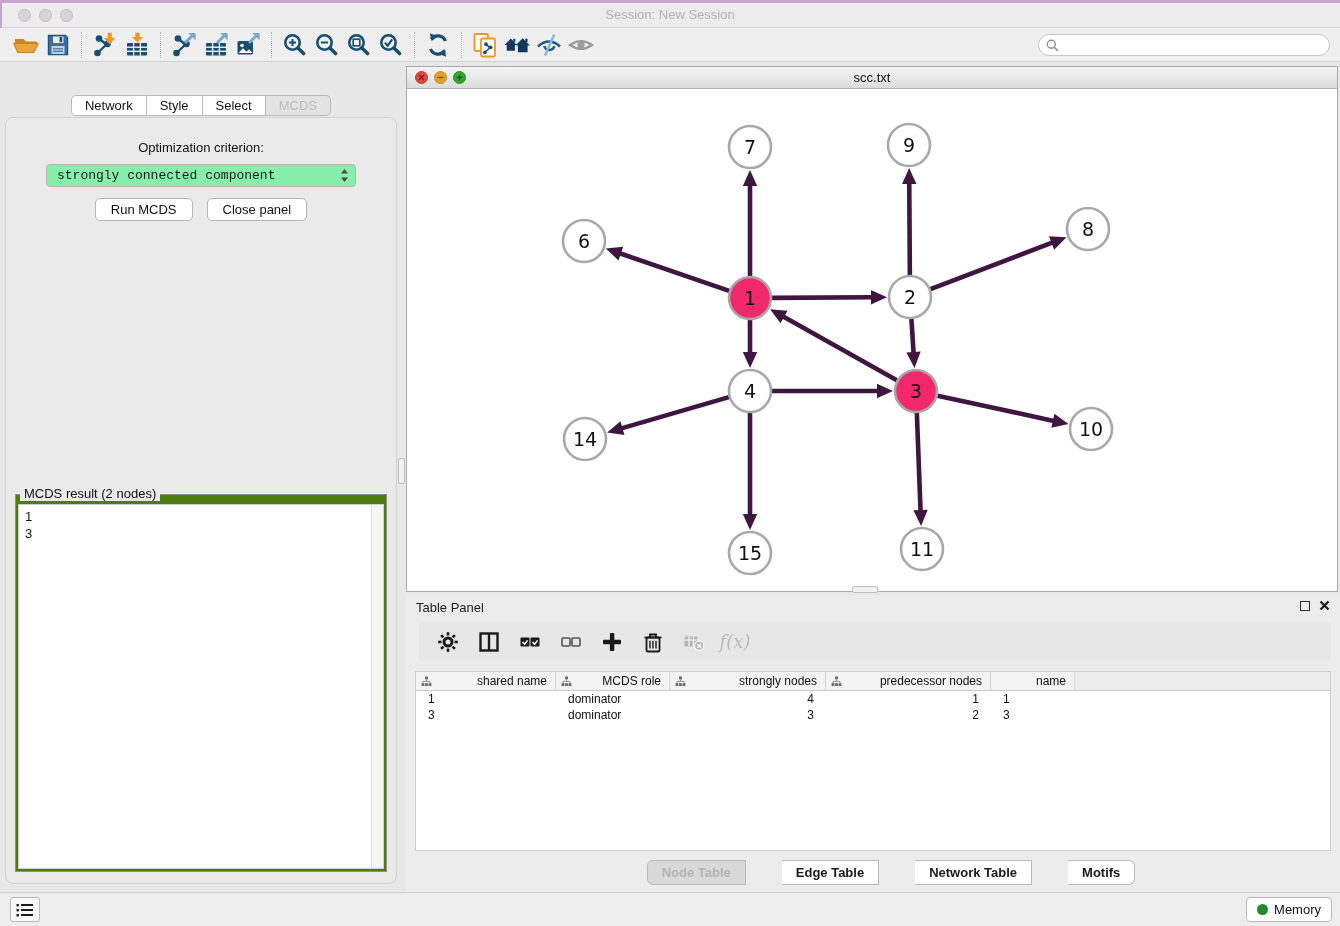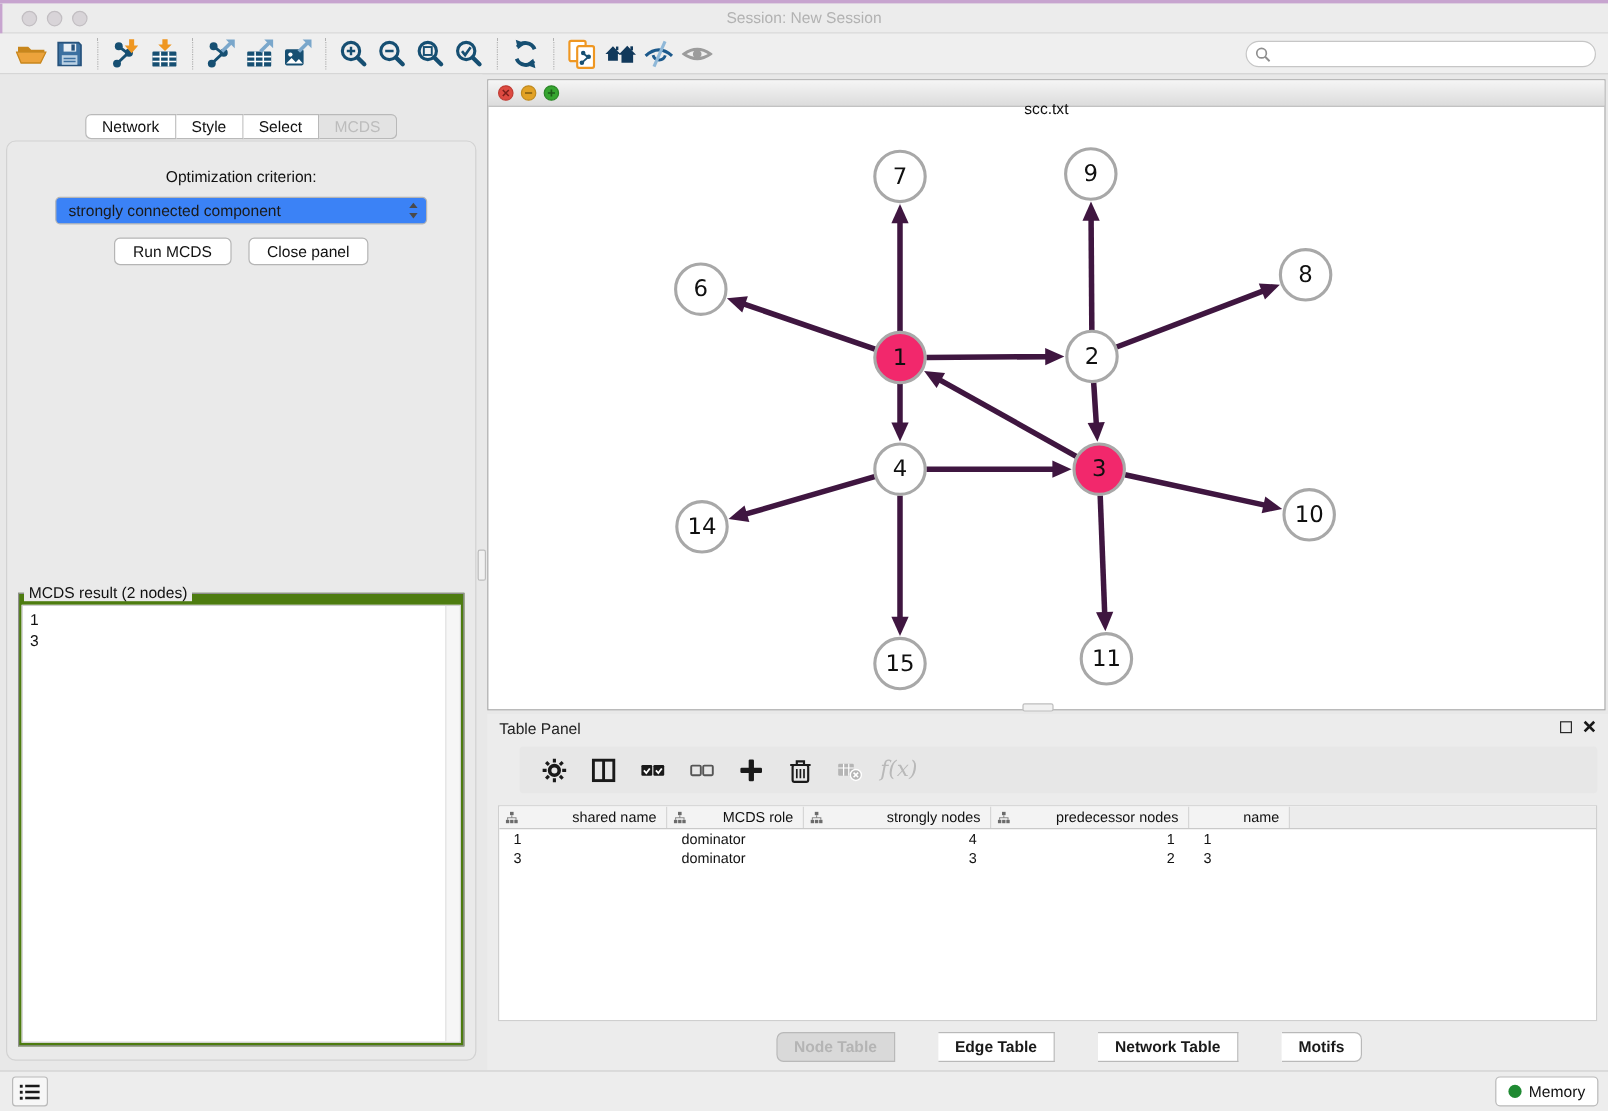--- a/index.html
+++ b/index.html
@@ -29,21 +29,21 @@
   .panel-ctls { position:absolute; right:8px; top:6px; display:flex; gap:9px; align-items:center; }
   .float-btn { width:10px; height:10px; border:1.6px solid #2a2a2a; display:inline-block; }
   .close-btn { width:11px; height:11px; position:relative; }
   .close-btn svg { display:block; }
   .cp-tabs { position:absolute; left:0; right:0; top:33px; height:21px; display:flex; justify-content:center; }
   .cp-tab { padding:2px 13px; background:#fff; border:1px solid #b9b9b9; border-left-width:0; font-size:13px; line-height:16px; color:#111; }
   .cp-tab:first-child { border-left-width:1px; border-radius:5px 0 0 5px; }
   .cp-tab.active { background:#e3e3e3; color:#bcbcbc; border-radius:0 5px 5px 0; }
   .cp-body { position:absolute; left:5px; right:5px; top:55px; bottom:8px; background:#eaeaea; border:1px solid #d2d2d2; border-radius:8px; }
   .opt-label { text-align:center; margin-top:22px; font-size:13px; color:#111; }
-  .opt-select { margin:9px auto 0 auto; width:310px; height:23px; background:#3b82f6; border:1px solid #b5b5b5; border-radius:4px; display:flex; align-items:center; padding:0 6px 0 10px; font-size:13px; }
+  .opt-select { margin:9px auto 0 auto; width:310px; height:23px; background:#86efac; border:1px solid #b5b5b5; border-radius:4px; display:flex; align-items:center; padding:0 6px 0 10px; font-size:13px;font-family:Liberation Mono, monospace; }
   .opt-select .val { flex:1; }
   .btn-row { display:flex; justify-content:center; gap:14px; margin-top:11px; }
   .push-btn { height:23px; padding:0 15px; background:#fff; border:1px solid #b5b5b5; border-radius:5px; font-size:13px; line-height:21px; color:#111; }
   .result-group { position:absolute; left:9px; right:9px; top:376px; bottom:11px; border:1px solid #8f8f8f; background:#4d7c0f; }
   .result-legend { position:absolute; left:4px; top:-9px; background:#eaeaea; padding:0 4px; font-size:13px; color:#111; }
   .result-area { position:absolute; left:2px; right:2px; top:9px; bottom:2px; background:#fff; border:1px solid #cfcfcf; overflow:hidden; }
   .result-text { position:absolute; left:6px; top:3px; font-size:13px; line-height:17px; white-space:pre; color:#111; }
   .result-scroll { position:absolute; right:0; top:0; bottom:0; width:12px; background:#f6f6f6; border-left:1px solid #e2e2e2; }
 
   
@@ -51,28 +51,28 @@
   .h-grip { position:absolute; left:852px; top:586px; width:26px; height:7px; background:#f1f1f1; border:1px solid #bdbdbd; border-radius:2px; }
 
   
   .net-window { position:absolute; left:406px; top:66px; width:932px; height:526px; background:#fff; border:1px solid #a9a9a9; }
   .net-titlebar { position:absolute; left:0; top:0; right:0; height:22px; background:linear-gradient(#f5f5f5,#dcdcdc); border-bottom:1px solid #b4b4b4; }
   .net-traffic { position:absolute; left:8px; top:4px; display:flex; gap:6px; }
   .net-dot { width:13px; height:13px; border-radius:50%; display:flex; align-items:center; justify-content:center; }
   .net-dot.red { background:#dd4a41; border:1px solid #c03b33; }
   .net-dot.yellow { background:#e2a226; border:1px solid #c08a1e; }
   .net-dot.green { background:#36a530; border:1px solid #2a8526; }
-  .net-title { position:absolute; left:0; right:0; top:16px; text-align:center; font-size:13px; color:#111; }
+  .net-title { position:absolute; left:0; right:0; top:3px; text-align:center; font-size:13px; color:#111; }
   .net-canvas { position:absolute; left:0; top:22px; right:0; bottom:0; }
 
   
   .table-panel { position:absolute; left:406px; top:595px; right:0; bottom:34px; background:#ececec; }
   .tp-title { position:absolute; left:10px; top:5px; font-size:13px; color:#222; }
   .tp-ctls { position:absolute; right:10px; top:5px; display:flex; gap:9px; align-items:center; }
-  .tp-toolbar { position:absolute; left:27px; right:9px; top:27px; height:39px; background:#e7e7e7; border-radius:3px; display:flex; align-items:center; gap:15px; padding-left:16px; }
+  .tp-toolbar { position:absolute; left:13px; right:9px; top:27px; height:39px; background:#e7e7e7; border-radius:3px; display:flex; align-items:center; gap:15px; padding-left:16px; }
   .tt-btn { width:26px; height:26px; display:flex; align-items:center; justify-content:center; }
   .fx { font-family:"DejaVu Serif", serif; font-style:italic; font-size:18px; color:#b9b9b9; }
   .tp-table { position:absolute; left:9px; right:9px; top:76px; bottom:41px; background:#fff; border:1px solid #cfcfcf; overflow:hidden; }
   .thead { display:flex; height:19px; background:#f3f3f3; border-bottom:1px solid #c9c9c9; }
   .th { display:flex; align-items:center; border-right:1px solid #d6d6d6; font-size:12px; color:#111; padding-left:5px; position:relative; }
   .th .th-label { flex:1; text-align:right; padding-right:8px; }
   .th-fill { flex:1; background:#ececec; }
   .tr { display:flex; height:16px; }
   .td { font-size:12px; color:#111; line-height:16px; padding:0 12px; overflow:hidden; white-space:nowrap; }
   .tp-tabs { position:absolute; left:0; right:0; bottom:7px; display:flex; justify-content:center; }

